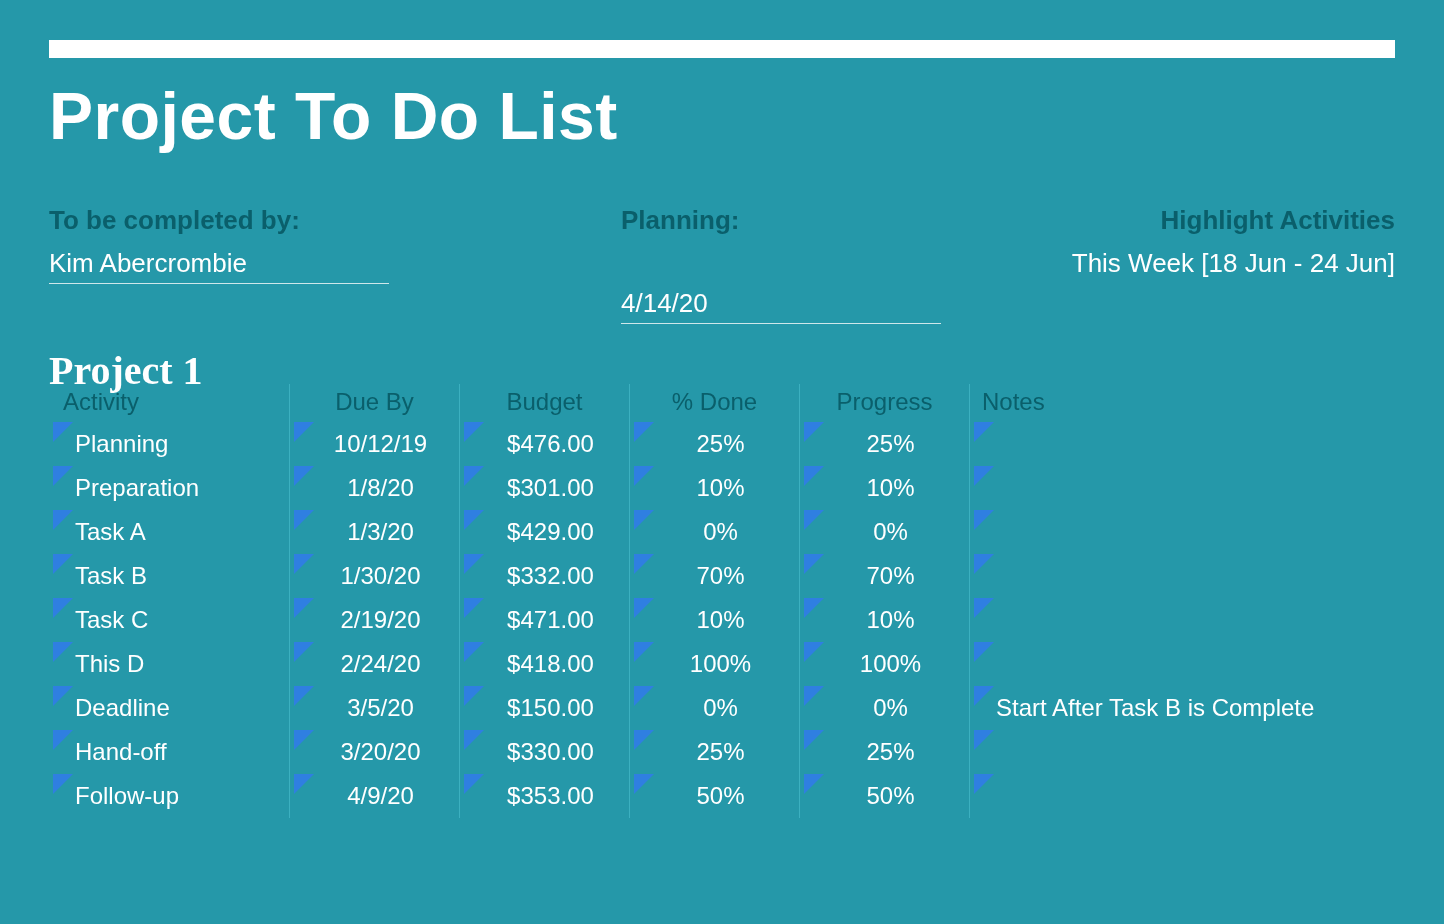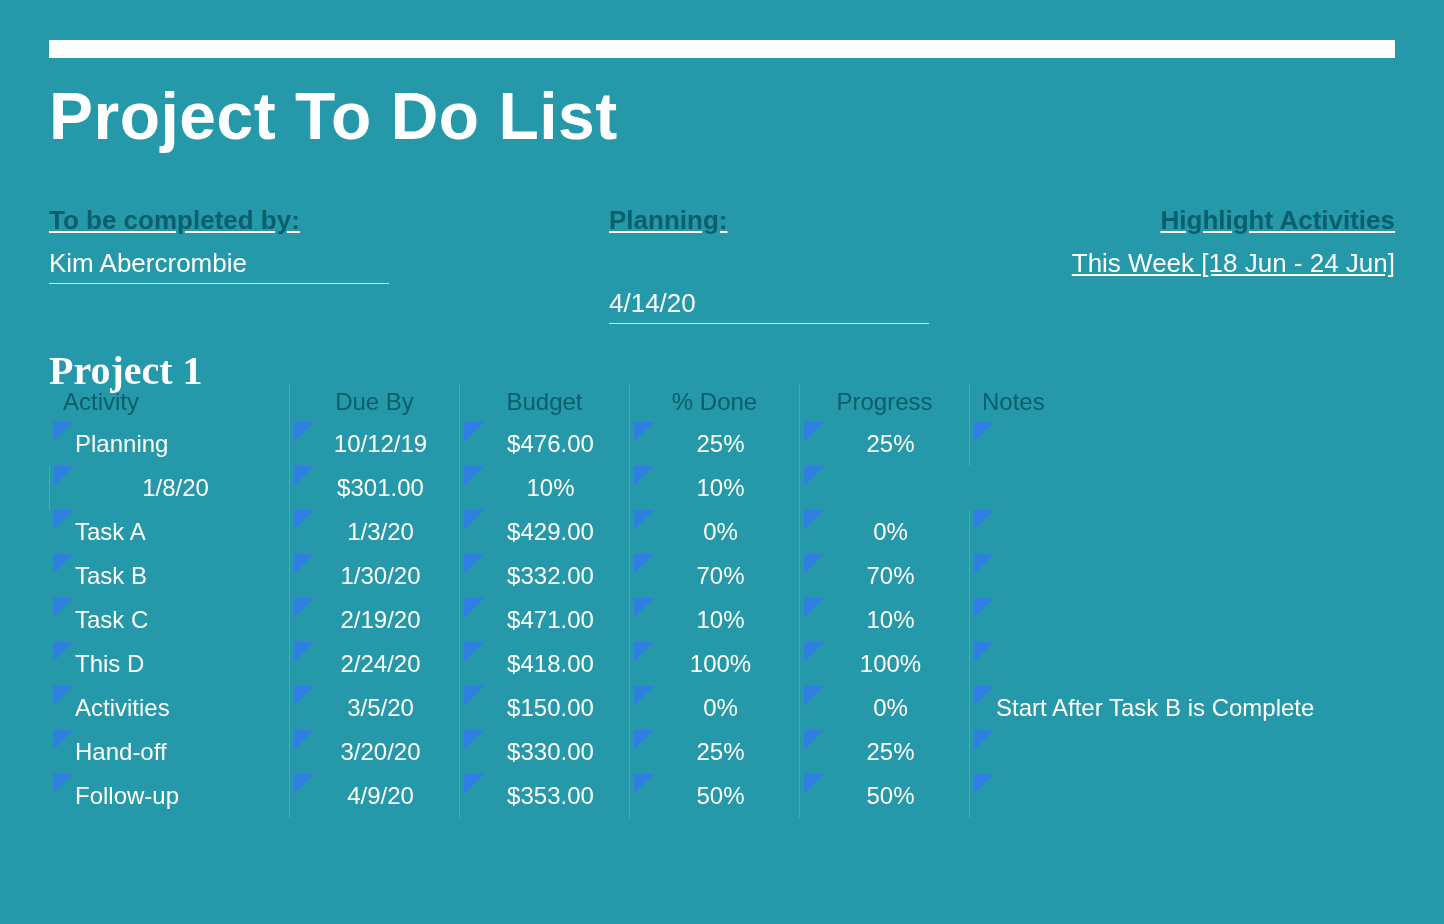--- a/index.html
+++ b/index.html
@@ -30,22 +30,21 @@
     color: #fff;
     letter-spacing: 0.5px;
   }
   .meta {
     position: absolute;
     top: 205px;
     left: 0; right: 0;
     padding: 0 49px;
     display: grid;
     grid-template-columns: 560px 400px 1fr;
-    gap: 0;
-    text-decoration: underline;
+    gap: 12px;
   }
   .meta .col3 { text-align: right; }
   .meta-label {
     color: #0a5f6b;
     font-weight: bold;
     font-size: 26px;
     margin-bottom: 12px;
   }
   .meta-value {
     font-size: 26px;
@@ -178,20 +177,24 @@
         <div class="cell num">
           <div class="triangle"></div>
           <span>25%</span>
         </div>
         <div class="cell">
           <div class="triangle"></div>
           <span></span>
         </div>
       </div>
       <div class="row">
+        <div class="cell first">
+          <div class="triangle"></div>
+          <span>Preparation</span>
+        </div>
         <div class="cell num">
           <div class="triangle"></div>
           <span>1/8/20</span>
         </div>
         <div class="cell num">
           <div class="triangle"></div>
           <span>$301.00</span>
         </div>
         <div class="cell num">
           <div class="triangle"></div>
@@ -306,21 +309,21 @@
           <span>100%</span>
         </div>
         <div class="cell">
           <div class="triangle"></div>
           <span></span>
         </div>
       </div>
       <div class="row">
         <div class="cell first">
           <div class="triangle"></div>
-          <span>Activities</span>
+          <span>Deadline</span>
         </div>
         <div class="cell num">
           <div class="triangle"></div>
           <span>3/5/20</span>
         </div>
         <div class="cell num">
           <div class="triangle"></div>
           <span>$150.00</span>
         </div>
         <div class="cell num">

